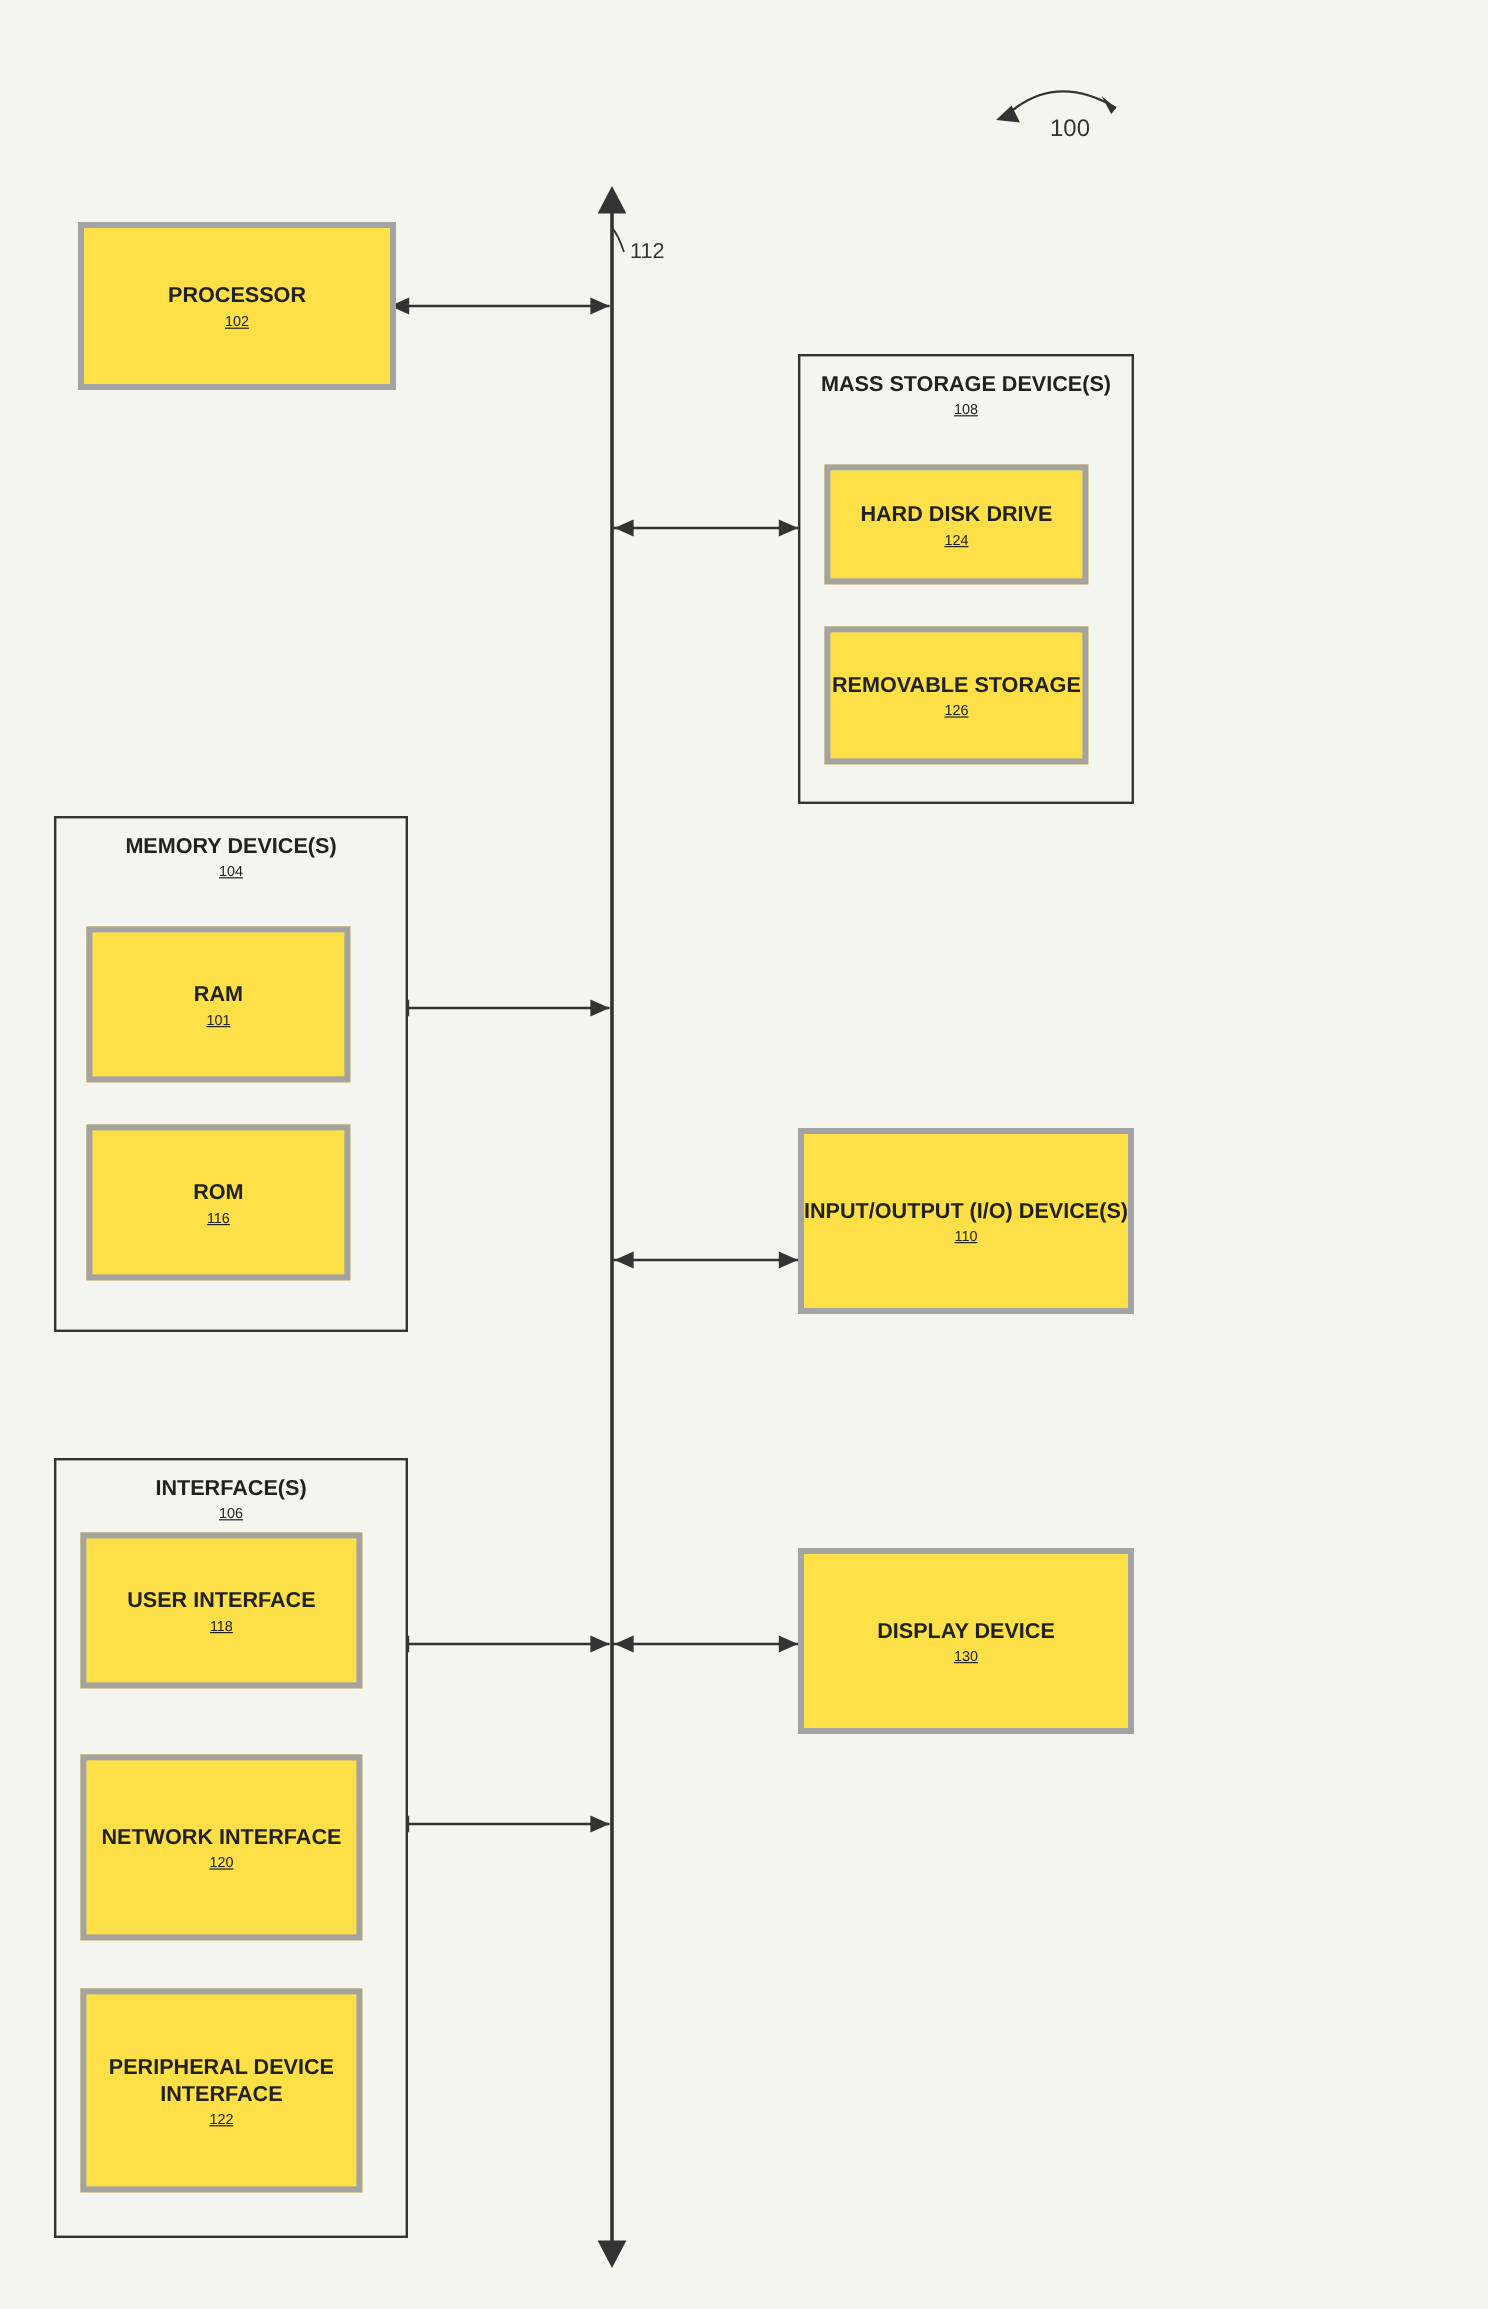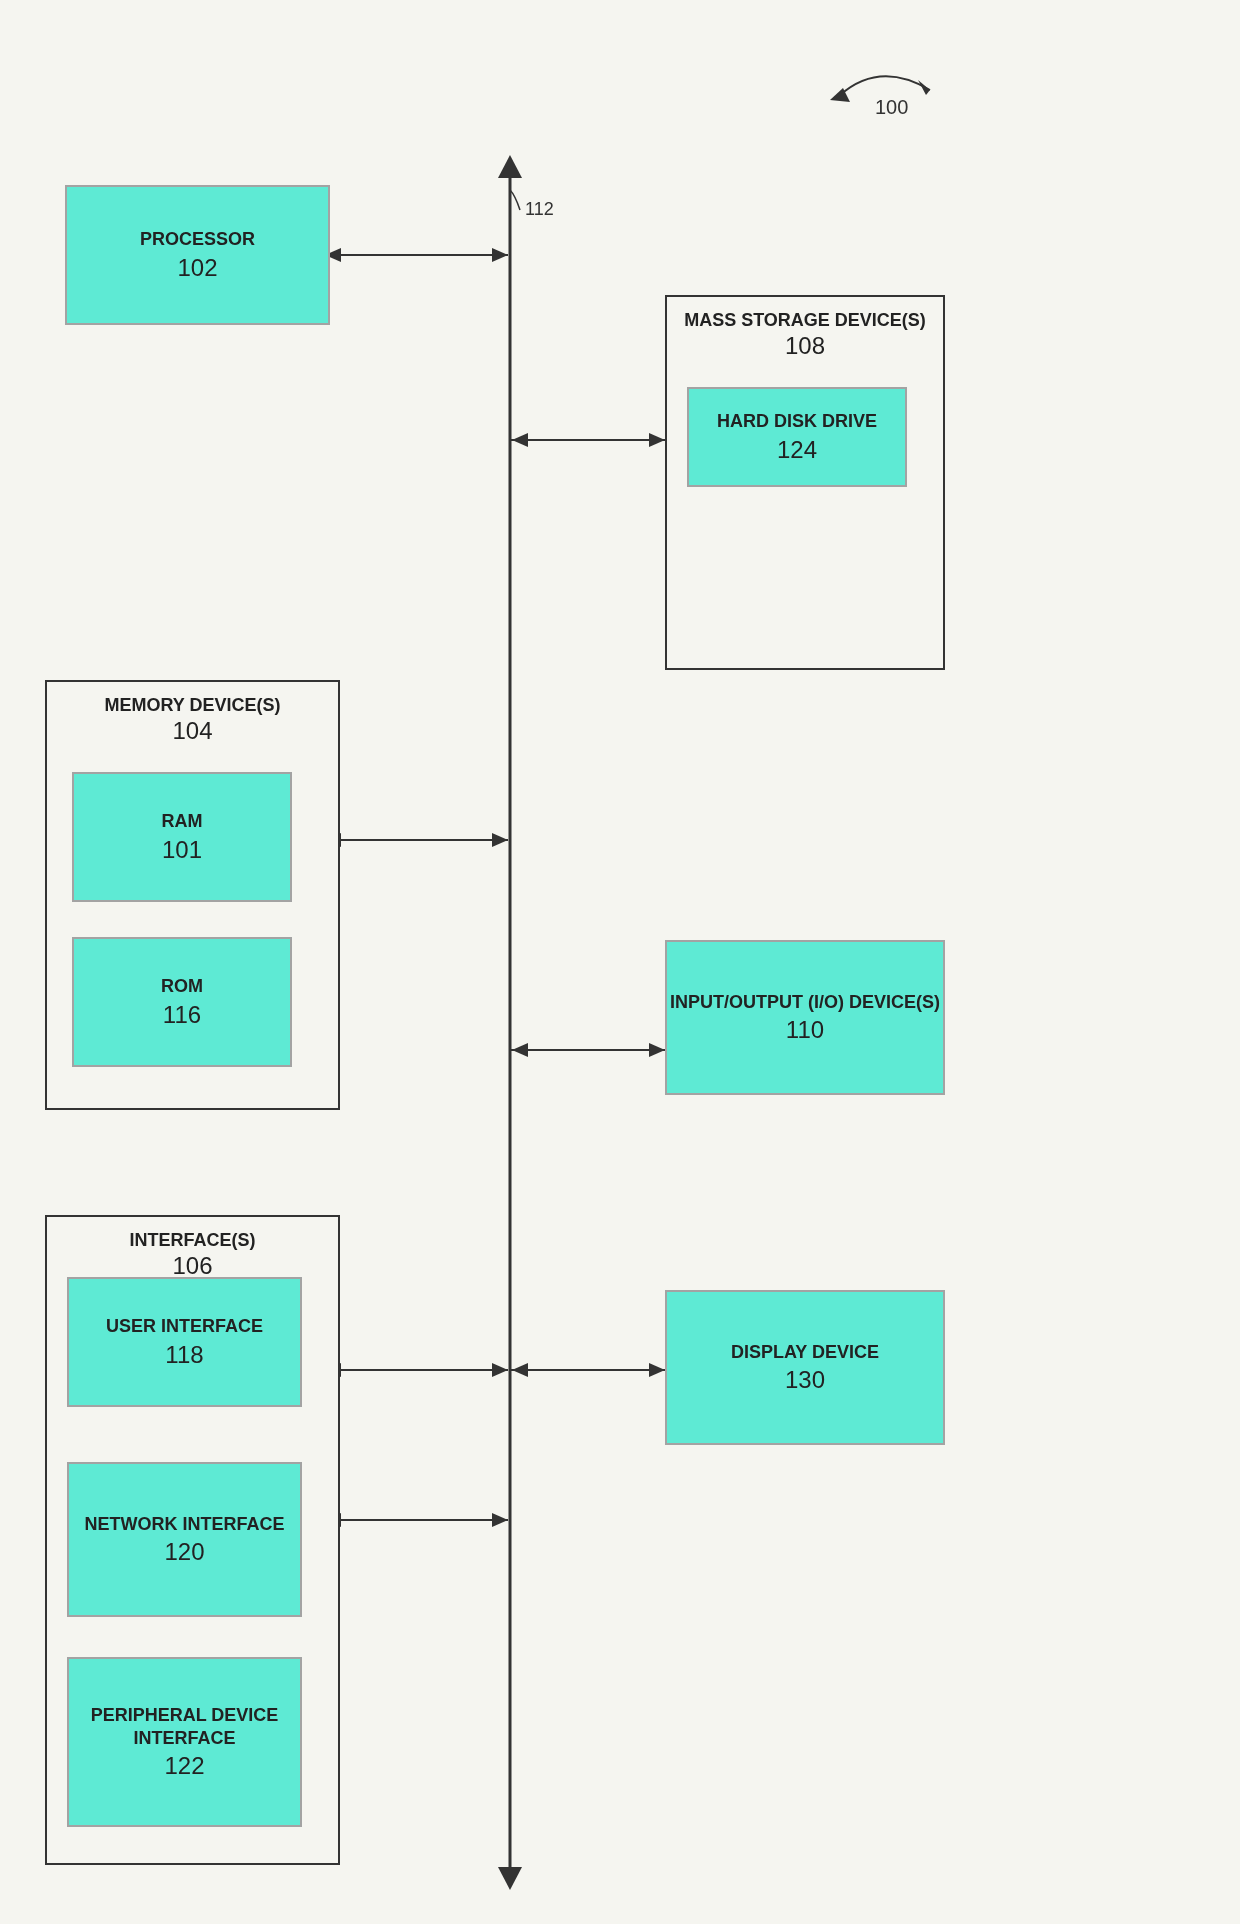--- a/index.html
+++ b/index.html
@@ -16,39 +16,40 @@
       position: absolute;
       top: 0; left: 0;
       width: 1240px;
       height: 1924px;
       background: #f5f5f0;
     }
 
     
     .box {
       position: absolute;
-      background: #5eead4;
-      border: 2px solid #a3a3a3;
+      background: #fde047;
+      border: 5px solid #a3a3a3;
       display: flex;
       flex-direction: column;
       align-items: center;
       justify-content: center;
       text-align: center;
     }
 
     .box-label {
       font-size: 18px;
       font-weight: bold;
       line-height: 1.3;
       color: #222;
     }
 
     .box-number {
-      font-size: 24px;
+      font-size: 12px;
       color: #222;
+      text-decoration: underline;
       margin-top: 2px;
     }
 
     
     .outer-box {
       background: #f5f5f0;
       border: 2px solid #333;
     }
 
     
@@ -159,20 +160,24 @@
     <div style="position:absolute; top:12px; left:0; width:100%; text-align:center;">
       <span class="box-label">MASS STORAGE DEVICE(S)</span><br>
       <span class="box-number">108</span>
     </div>
 
     <div class="box" style="position:absolute; left:20px; top:90px; width:220px; height:100px;">
       <span class="box-label">HARD DISK DRIVE</span>
       <span class="box-number">124</span>
     </div>
 
+    <div class="box" style="position:absolute; left:20px; top:225px; width:220px; height:115px;">
+      <span class="box-label">REMOVABLE STORAGE</span>
+      <span class="box-number">126</span>
+    </div>
   </div>
 
   <div class="box" style="left:665px; top:940px; width:280px; height:155px;">
     <span class="box-label">INPUT/OUTPUT (I/O) DEVICE(S)</span>
     <span class="box-number">110</span>
   </div>
 
   <div class="box" style="left:665px; top:1290px; width:280px; height:155px;">
     <span class="box-label">DISPLAY DEVICE</span>
     <span class="box-number">130</span>

